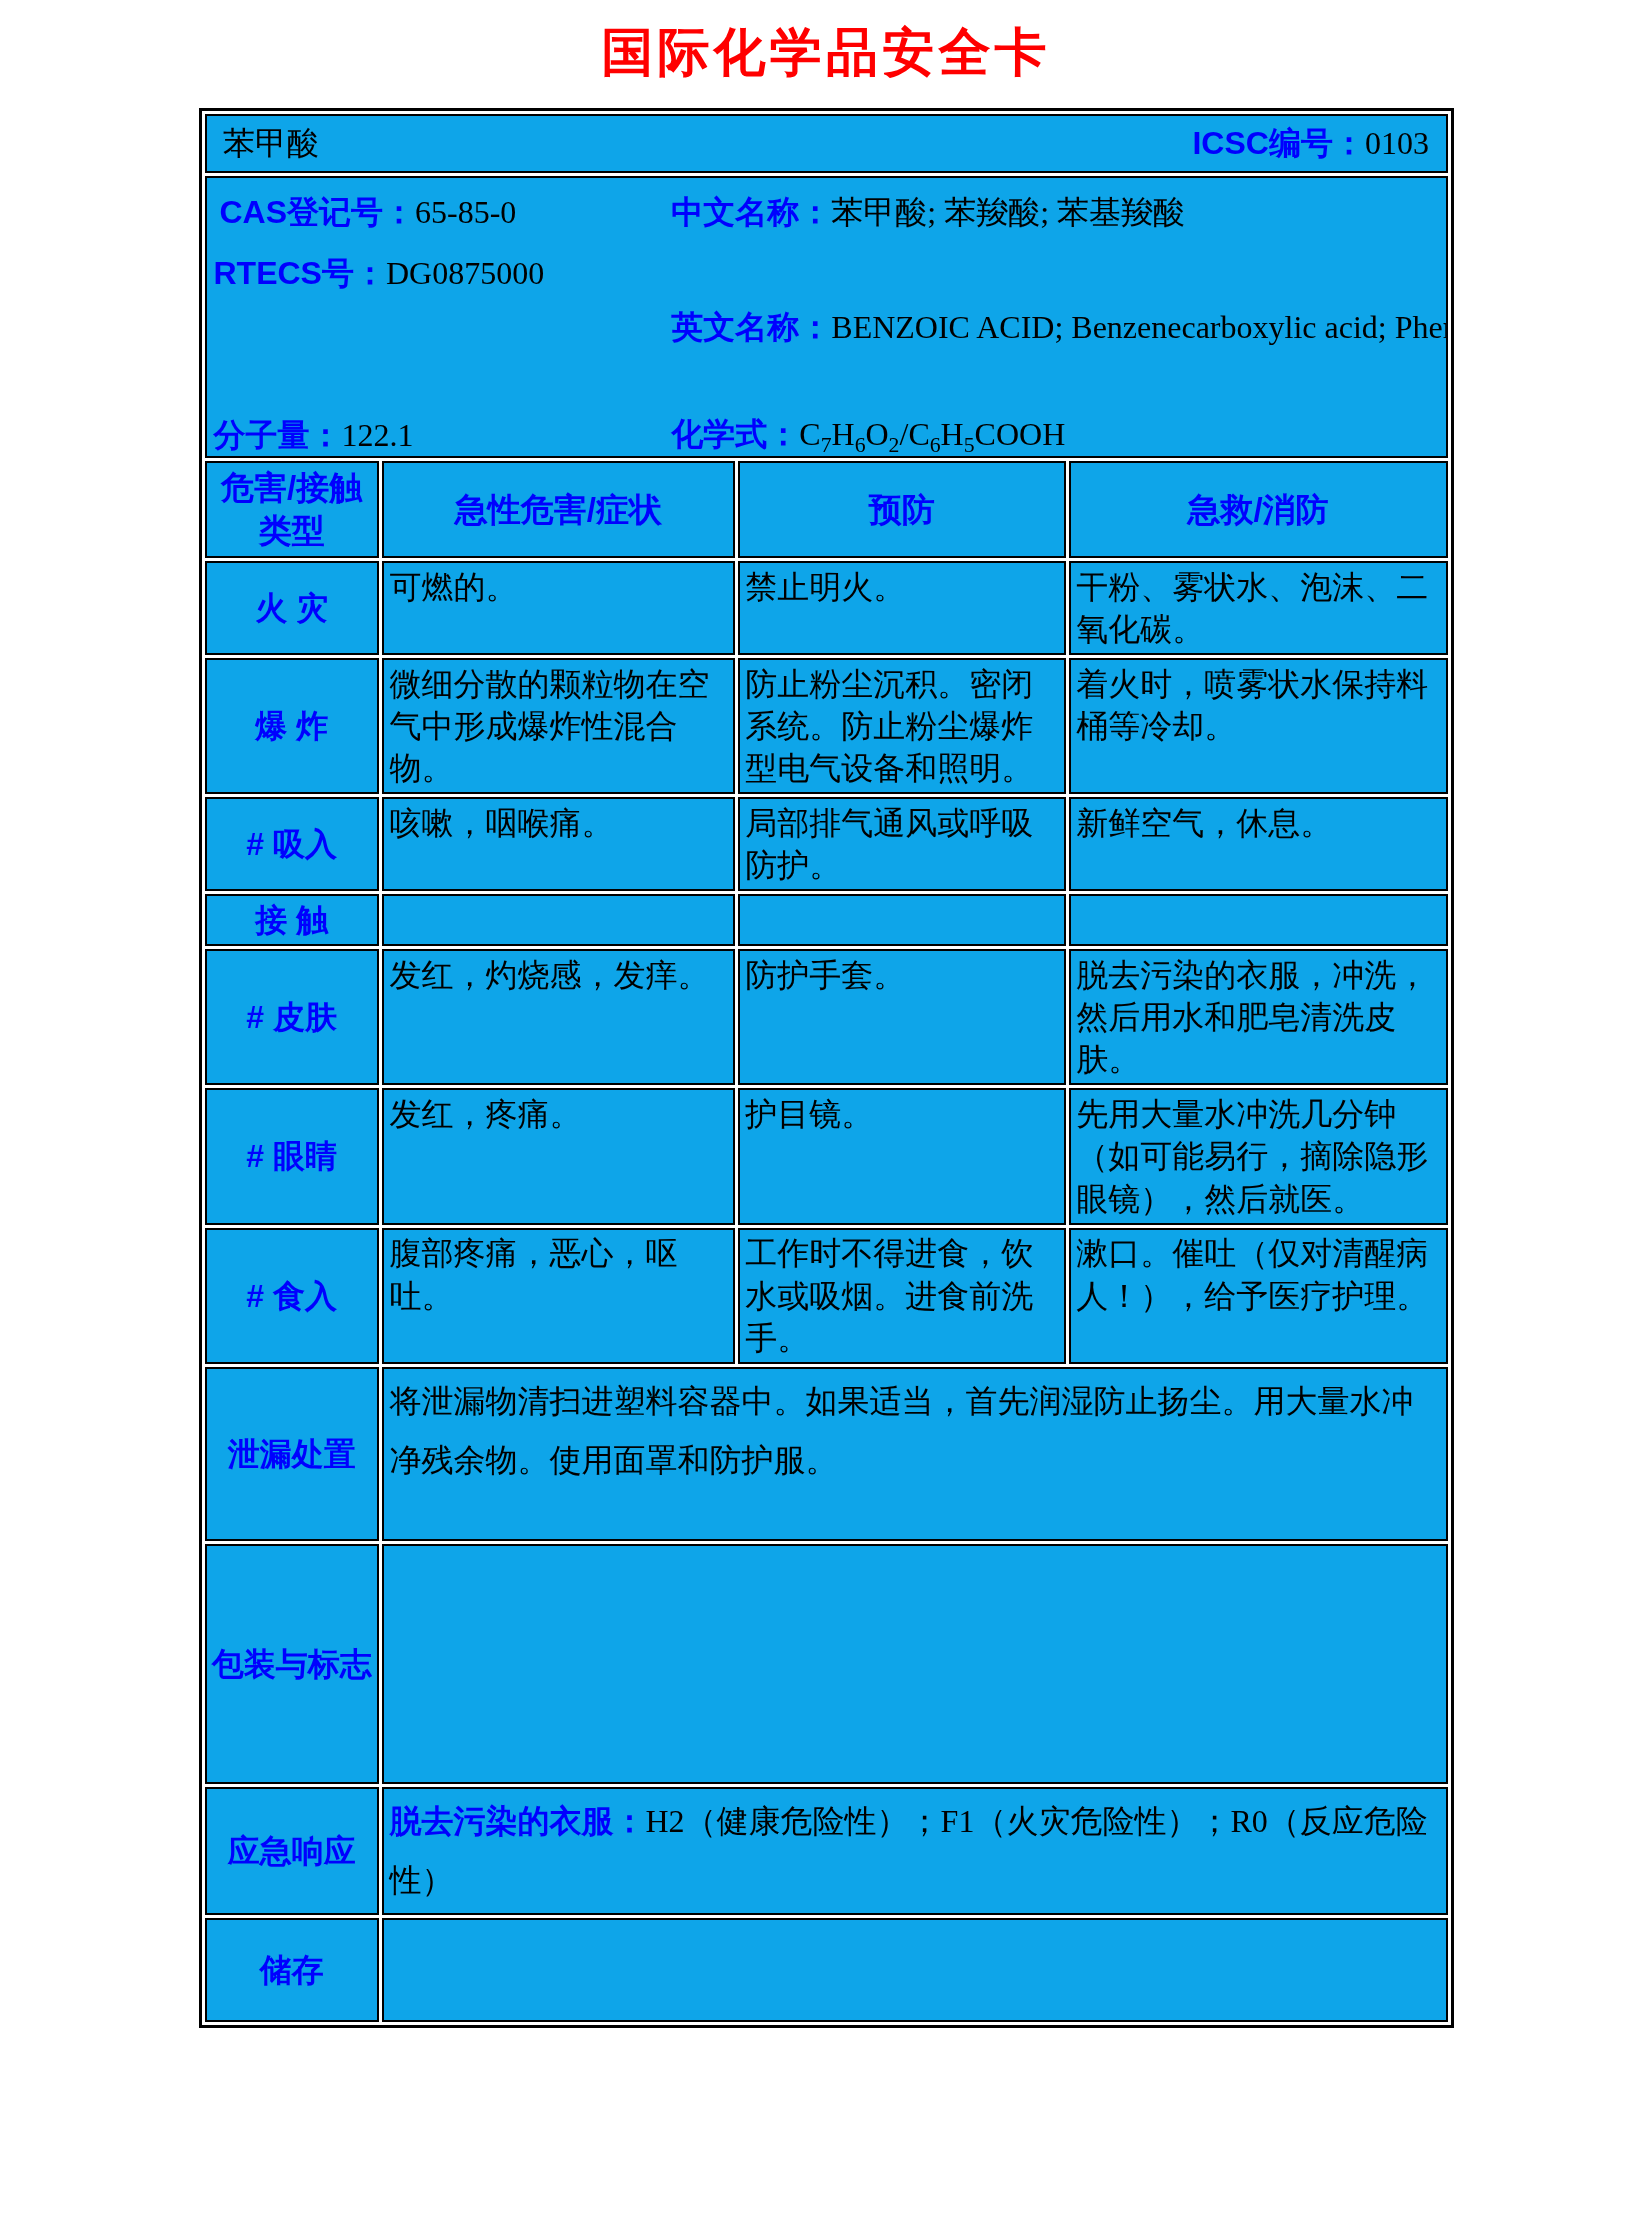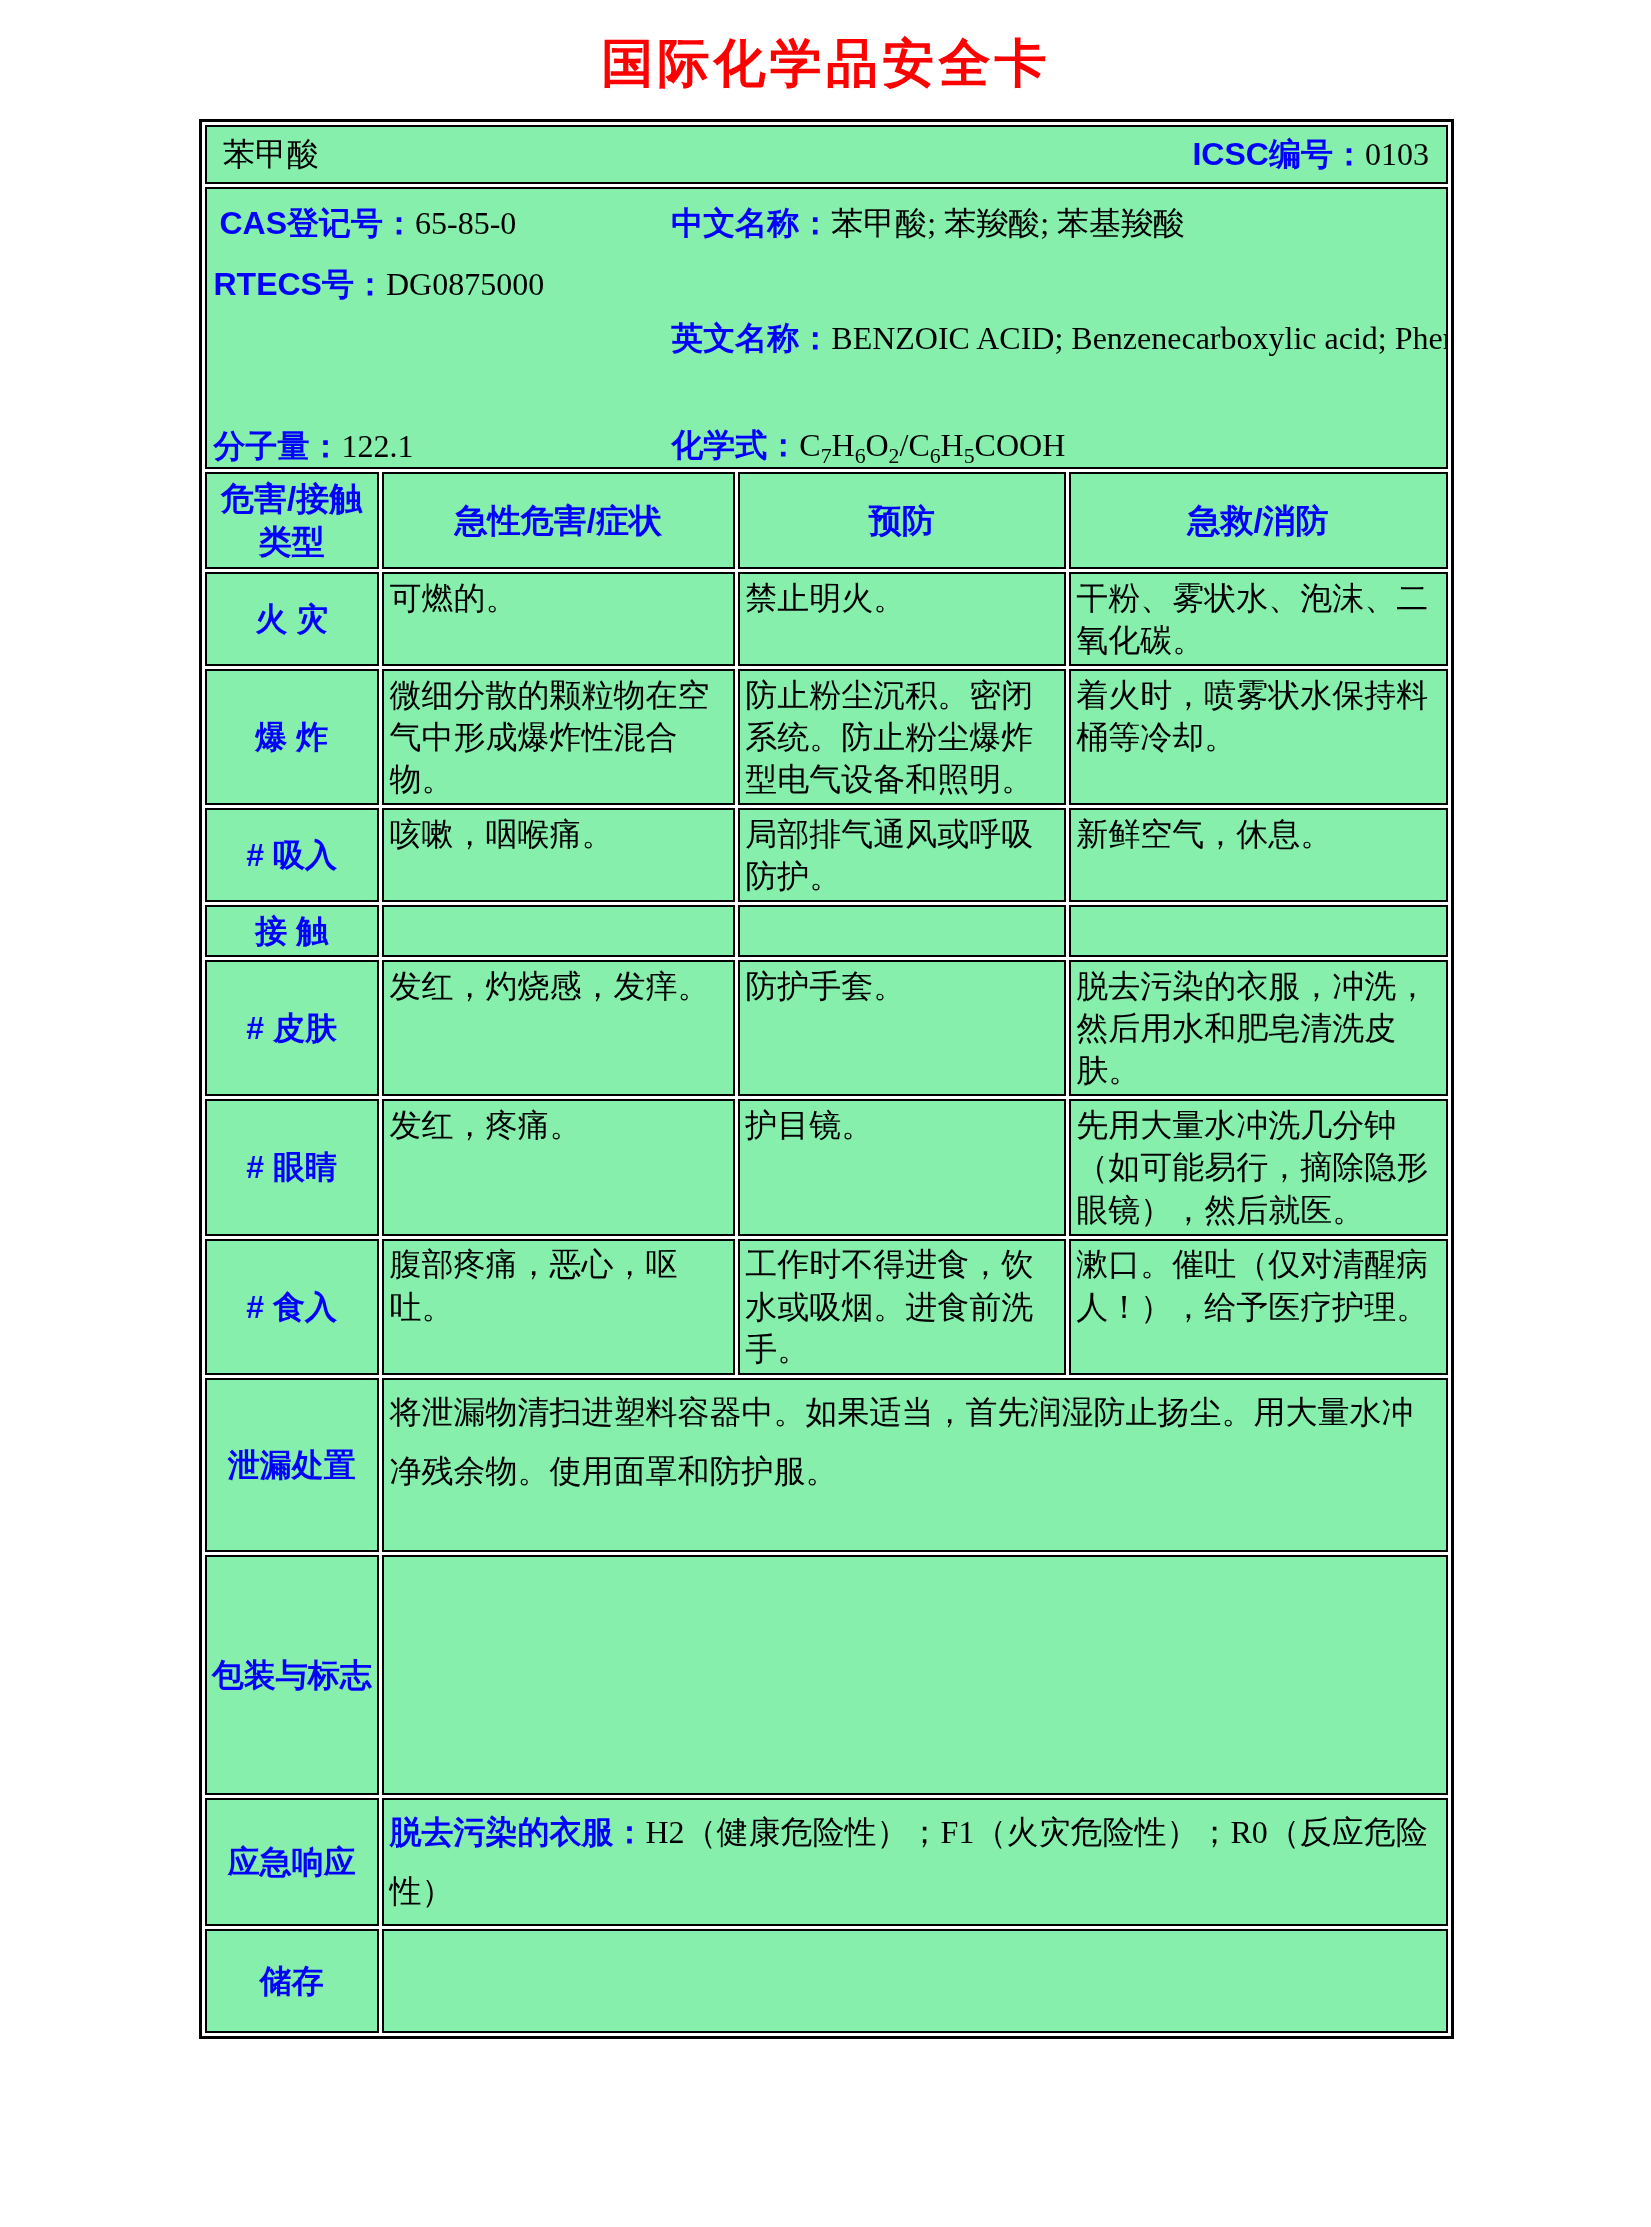--- a/index.html
+++ b/index.html
@@ -2,41 +2,41 @@
 <html lang="zh" style="font-size:11px"><head>
 <meta charset="utf-8">
 <style>
   html,body{margin:0;padding:0;background:#ffffff;}
   body{
     width:1652px;height:2227px;position:relative;
     font-family:"Liberation Serif","DejaVu Serif",serif;
     color:#000000;
   }
   .title{
-    margin-top:29px;
+    margin-top:18px;
     text-align:center;
     font-family:Liberation Mono, monospace;
     font-weight:bold;
     font-size:52px;
     letter-spacing:4.2px;
     color:#ff0000;
   }
   table.card{
     margin:19.5px auto 0 auto;
     width:1255px;
     table-layout:fixed;
     border-collapse:separate;
     border-spacing:3.5px;
     border:3.5px solid #000000;
     background:#ffffff;
   }
   td,th{
     border:2.1px solid #000000;
     box-sizing:border-box;
-    background:#86efac;
+    background:#0ea5e9;
     font-size:32px;
     line-height:1.32;
     vertical-align:top;
     padding:2.8px 5.6px;
     overflow:hidden;
     word-break:break-all;
   }
   
   .blue{
     color:#0000ff;

